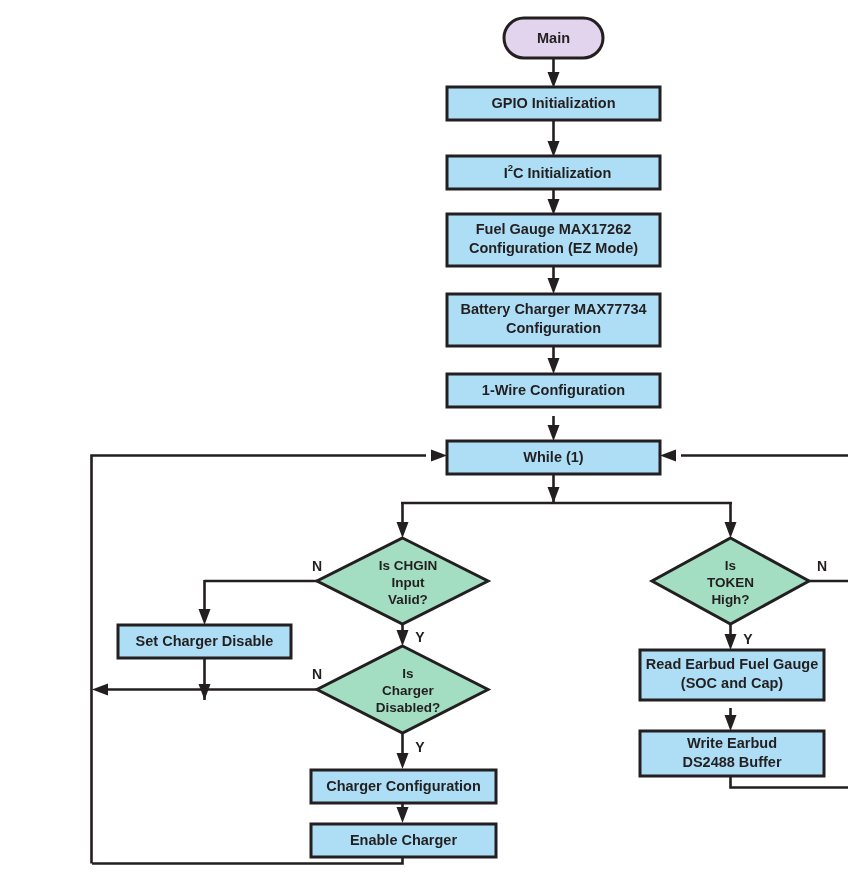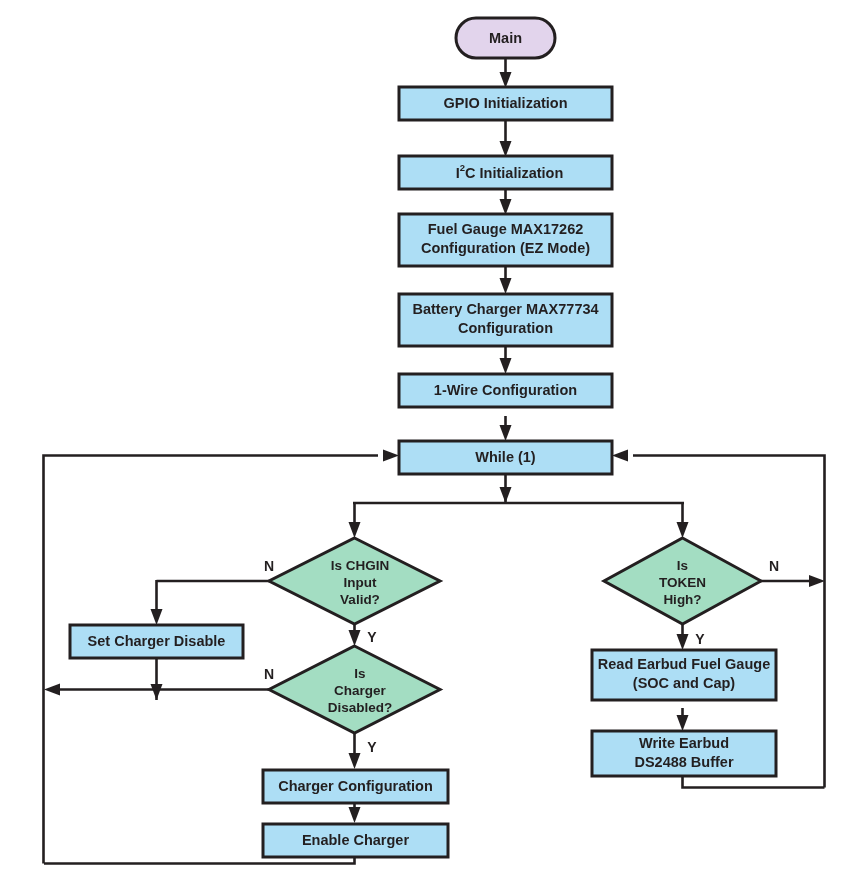--- a/index.html
+++ b/index.html
@@ -10,20 +10,21 @@
   body {
     width: 848px;
     height: 893px;
     font-family: "Liberation Sans", sans-serif;
     overflow: hidden;
   }
   #flowchart-root {
     position: relative;
     width: 719px;
     height: 893px;
+    padding-left: 48px;
   }
   svg#flow-svg {
     display: block;
     width: 848px;
     height: 893px;
   }
   .node-shape {
     stroke: #231f20;
     stroke-width: 3;
   }

